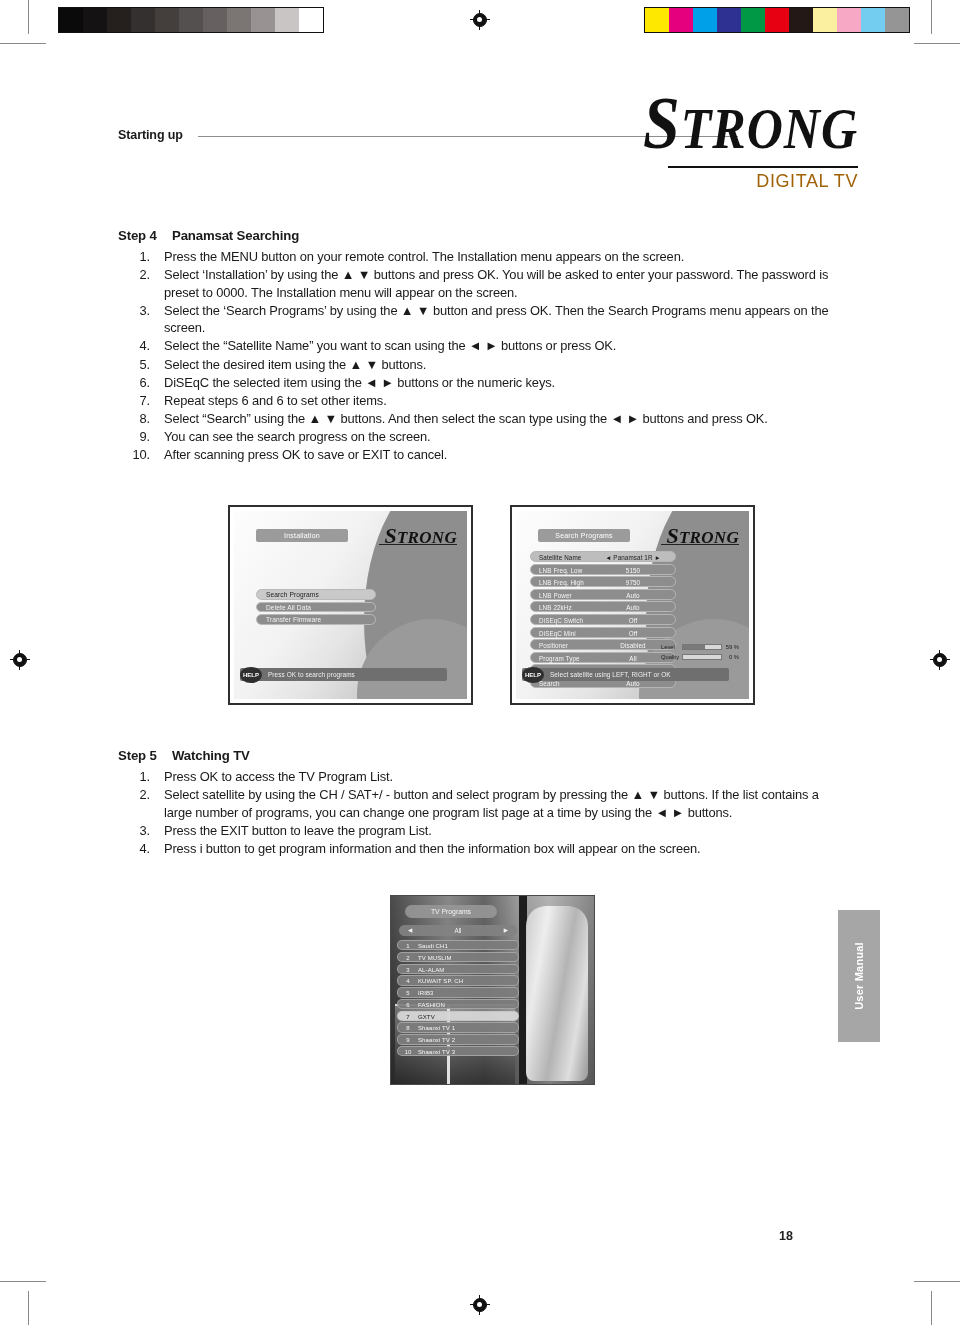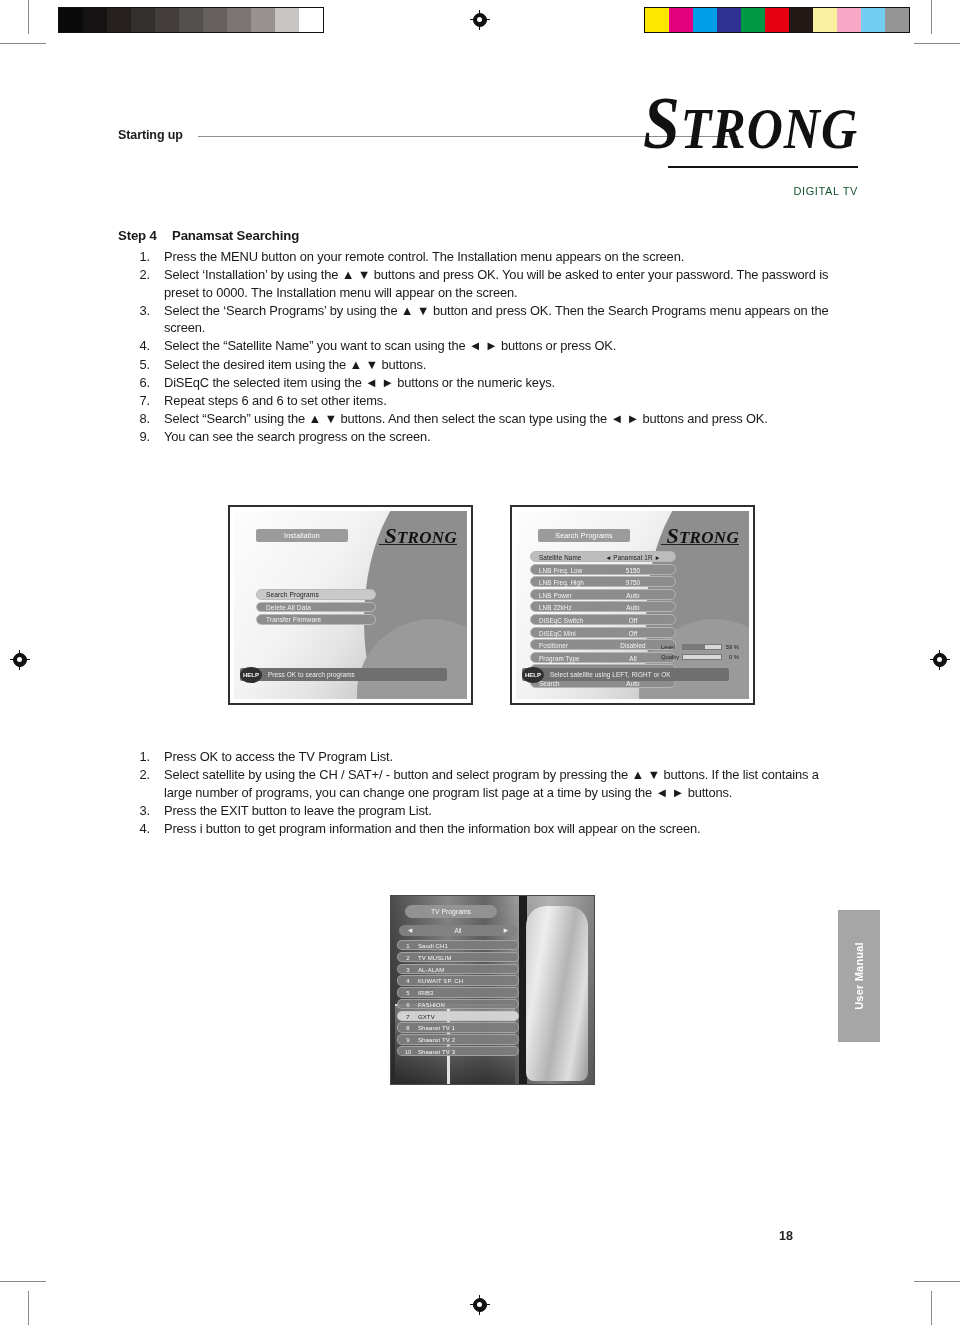--- a/index.html
+++ b/index.html
@@ -99,24 +99,24 @@
   }
   .logo-strong .big { font-size: 66px; }
   .logo-rule {
     margin-top: 6px;
     height: 1.6px;
     background: #111;
     width: 190px;
     margin-left: auto;
   }
   .logo-sub {
-    margin-top: 17px;
-    font-size: 11px;
+    margin-top: 3px;
+    font-size: 18px;
     letter-spacing: 0.6px;
-    color: #14532d;
+    color: #a16207;
   }
 
   
   .step-block { position: absolute; width: 730px; }
   .step-title {
     font-size: 13.2px;
     font-weight: bold;
     margin-bottom: 5px;
     letter-spacing: -0.15px;
   }
@@ -559,20 +559,24 @@
           <span class="cont">Repeat steps 6 and 6 to set other items.</span>
         </li>
         <li>
           <span class="num">8.</span>
           <span class="cont">Select “Search” using the ▲ ▼ buttons. And then select the scan type using the ◄ ► buttons and press OK.</span>
         </li>
         <li>
           <span class="num">9.</span>
           <span class="cont">You can see the search progress on the screen.</span>
         </li>
+        <li>
+          <span class="num">10.</span>
+          <span class="cont">After scanning press OK to save or EXIT to cancel.</span>
+        </li>
       </ol>
   </div>
 
   <div class="shots">
 
     <div class="tv-shot left">
       <div class="osd">
         <div class="osd-curve"></div>
         <div class="osd-curve2"></div>
         <div class="osd-title">Installation</div>
@@ -661,20 +665,23 @@
           </div>
         <div class="help-bar">
           <div class="help-badge">HELP</div>
           <div class="help-text">Select satellite using LEFT, RIGHT or OK</div>
         </div>
       </div>
     </div>
   </div>
 
   <div class="step-block" style="left:118px; top:748px;">
+    <div class="step-title">
+      <span class="step-word">Step 5</span><span>Watching TV</span>
+    </div>
     <ol class="olist" id="step5-list">
         <li>
           <span class="num">1.</span>
           <span class="cont">Press OK to access the TV Program List.</span>
         </li>
         <li>
           <span class="num">2.</span>
           <span class="cont">Select satellite by using the CH / SAT+/ - button and select program by pressing the ▲ ▼ buttons. If the list contains a large number of programs, you can change one program list page at a time by using the ◄ ► buttons.</span>
         </li>
         <li>

